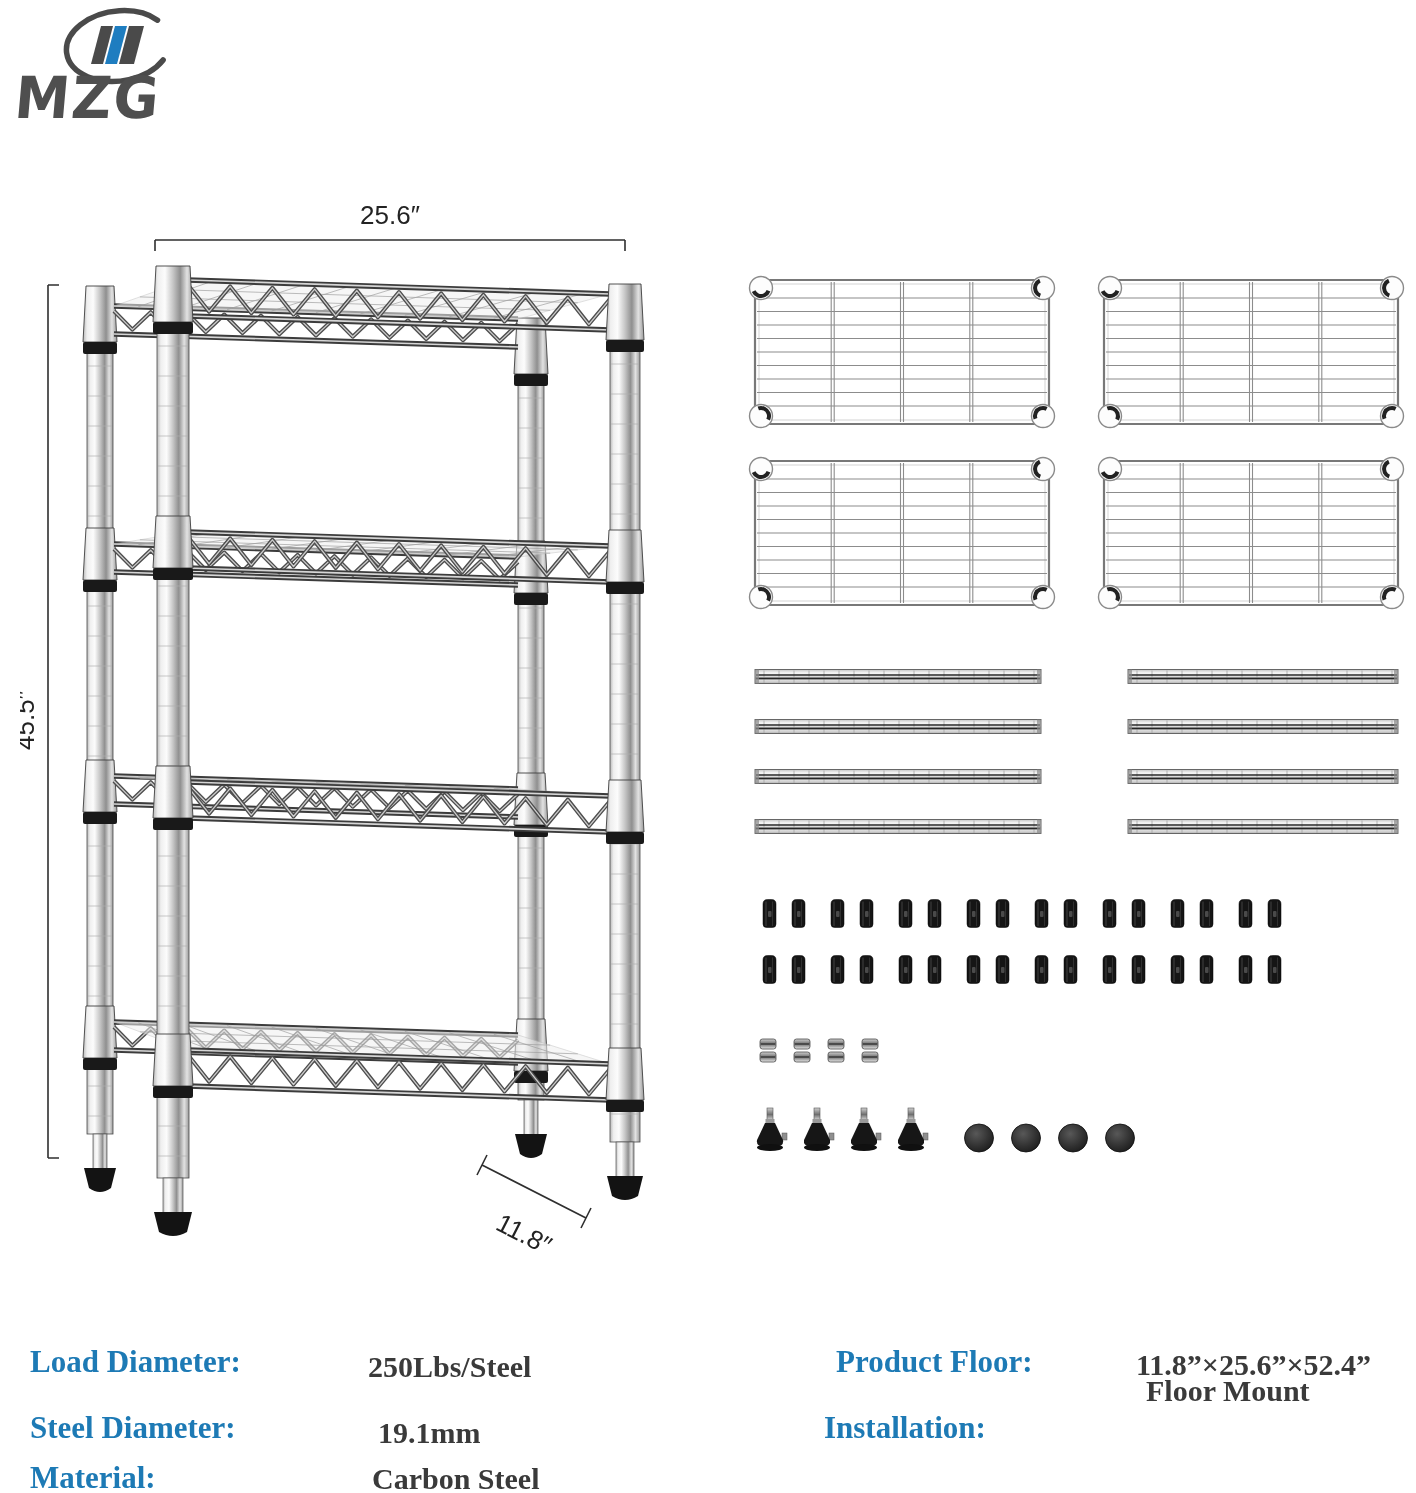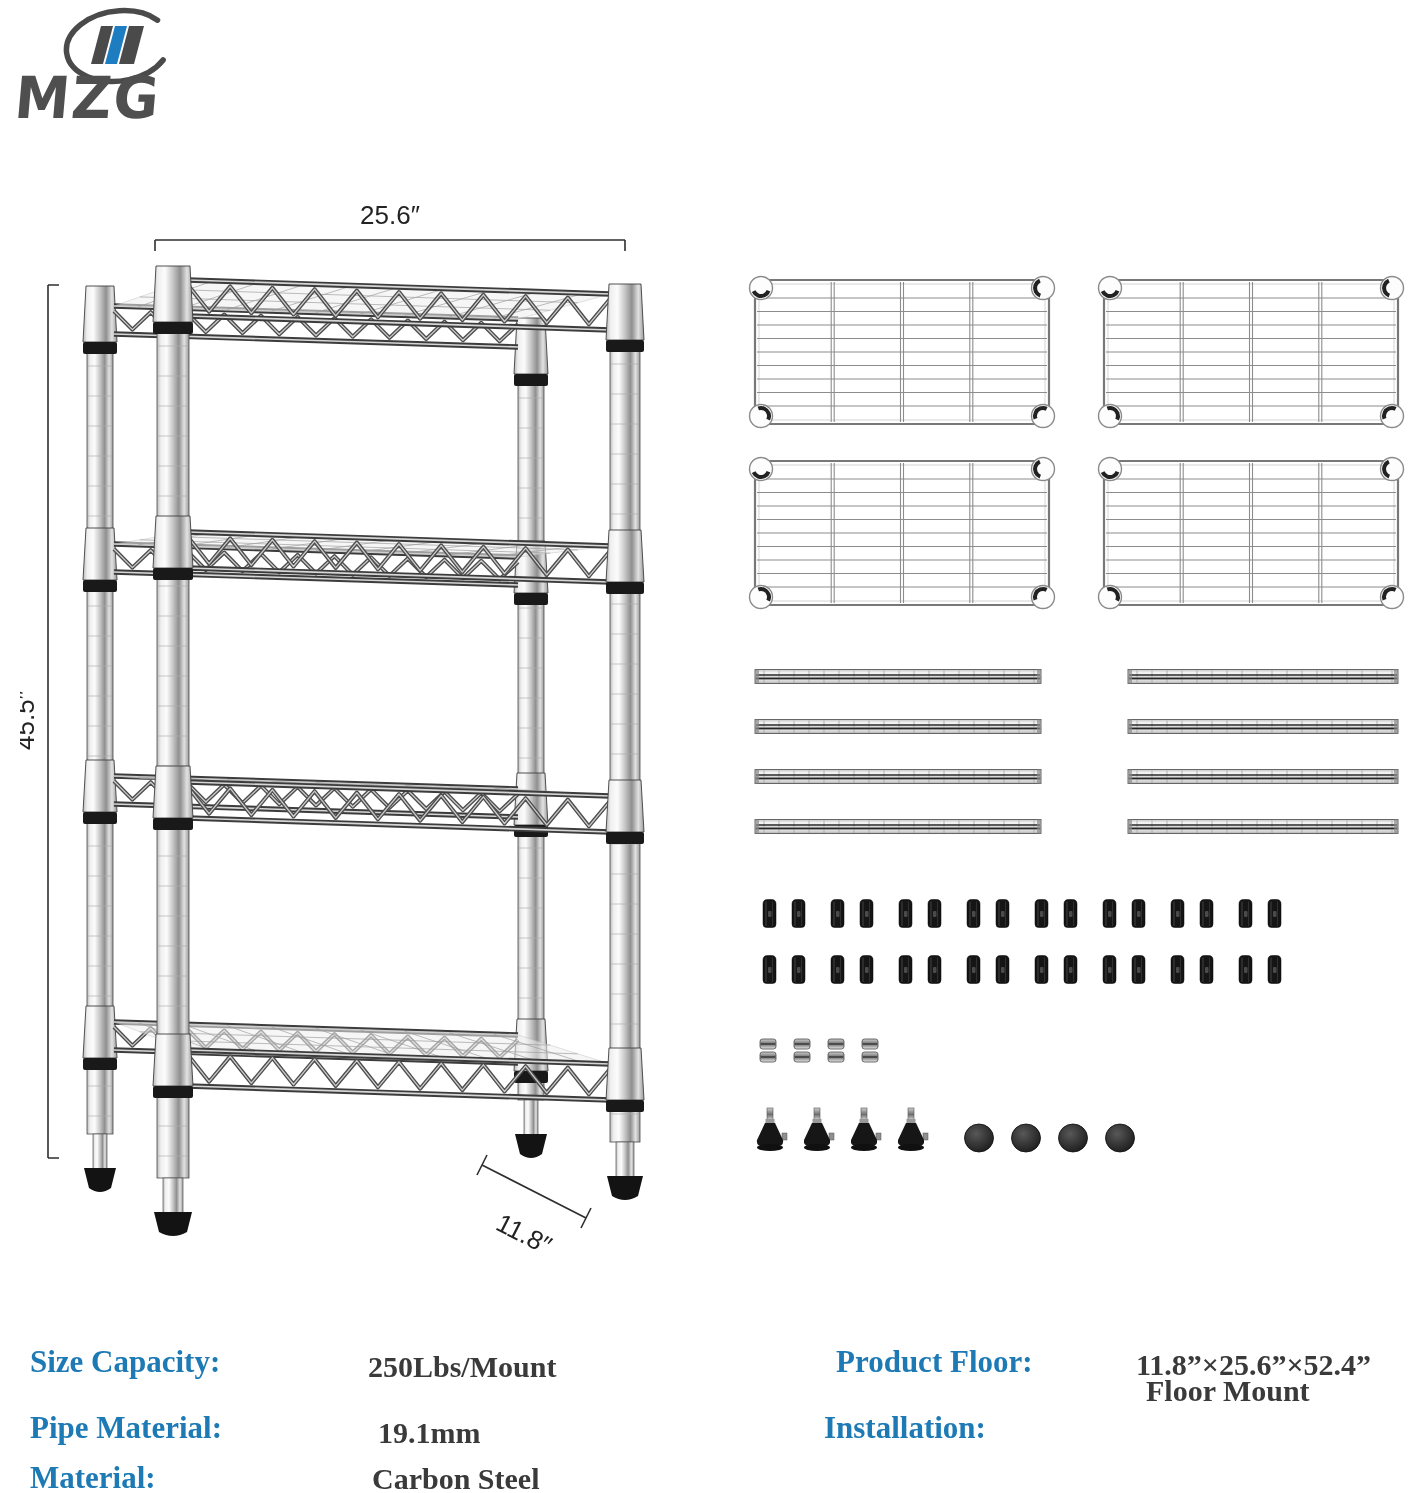--- a/index.html
+++ b/index.html
@@ -896,24 +896,24 @@
         </svg>
         <svg class="part" width="32" height="32" viewBox="0 0 32 32" style="left: 1057px; top: 1122px;">
           <ellipse cx="16" cy="16" rx="14.5" ry="14" fill="url(#capg)" stroke="#0c0c0c" stroke-width="0.8"></ellipse>
         </svg>
         <svg class="part" width="32" height="32" viewBox="0 0 32 32" style="left: 1104px; top: 1122px;">
           <ellipse cx="16" cy="16" rx="14.5" ry="14" fill="url(#capg)" stroke="#0c0c0c" stroke-width="0.8"></ellipse>
         </svg>
       </div>
   </div>
 
-  <span class="spec-label" style="left:30px;top:1344px">Size Capacity:</span>
-  <span class="spec-value" style="left:368px;top:1350px">250Lbs/Mount</span>
-
-  <span class="spec-label" style="left:30px;top:1410px">Pipe Material:</span>
+  <span class="spec-label" style="left:30px;top:1344px">Load Diameter:</span>
+  <span class="spec-value" style="left:368px;top:1350px">250Lbs/Steel</span>
+
+  <span class="spec-label" style="left:30px;top:1410px">Steel Diameter:</span>
   <span class="spec-value" style="left:378px;top:1416px">19.1mm</span>
 
   <span class="spec-label" style="left:30px;top:1460px">Material:</span>
   <span class="spec-value" style="left:372px;top:1462px">Carbon Steel</span>
 
   <span class="spec-label" style="left:836px;top:1344px">Product Floor:</span>
   <span class="spec-value" style="left:1136px;top:1348px">11.8”×25.6”×52.4”</span>
 
   <span class="spec-label" style="left:824px;top:1410px">Installation:</span>
   <span class="spec-value" style="left:1146px;top:1374px">Floor Mount</span>

